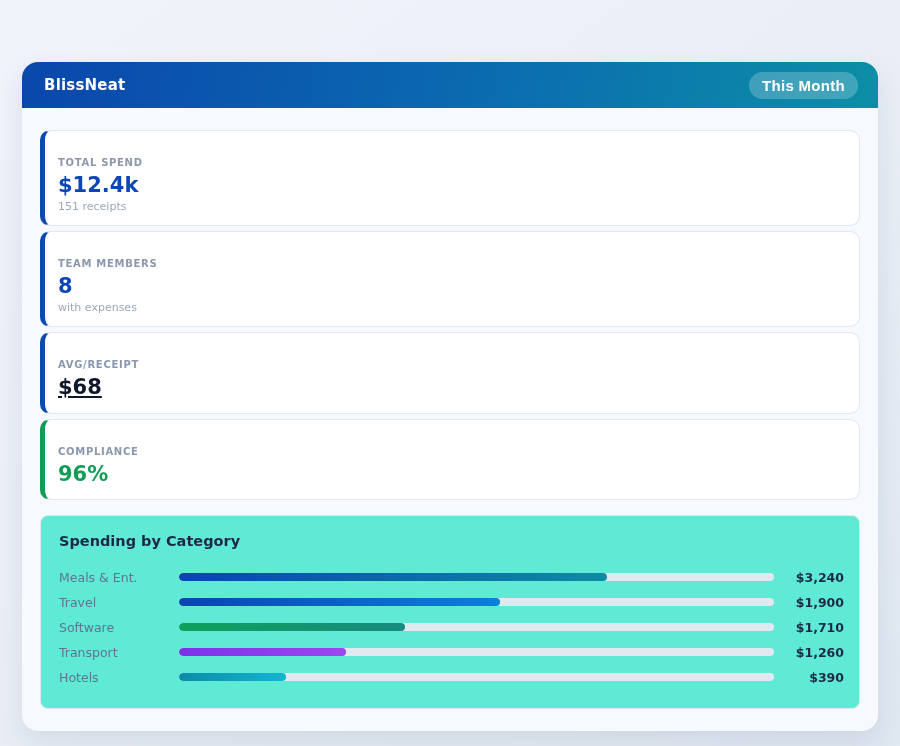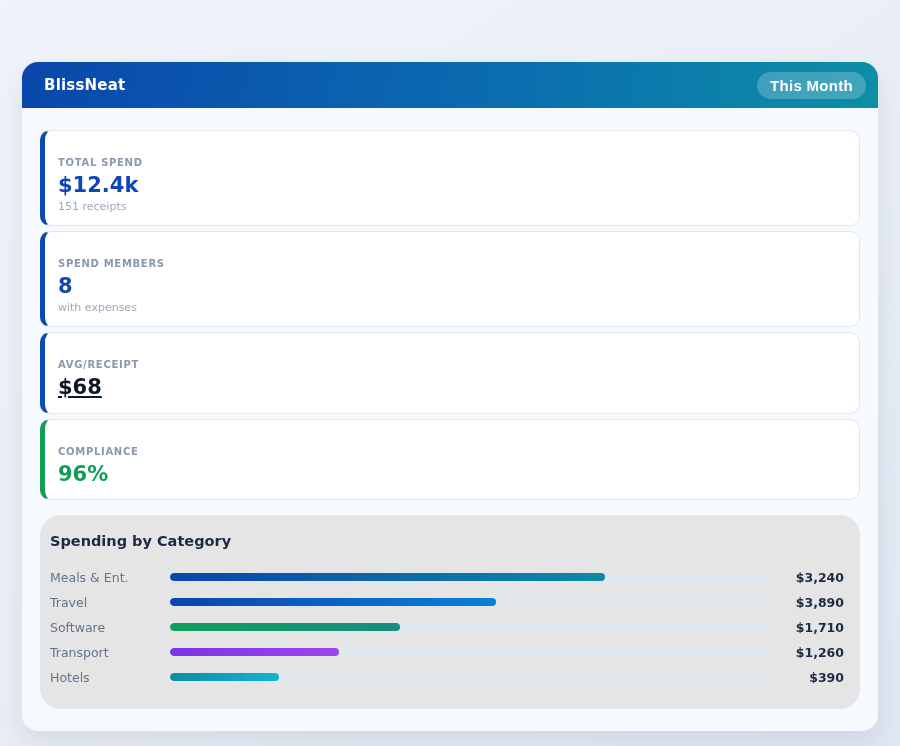--- a/index.html
+++ b/index.html
@@ -11,39 +11,39 @@
   }
   .panel {
     position:absolute; left:22px; top:62px; width:856px;
     background:#f6f9fd; border-radius:16px;
     box-shadow:0 12px 28px rgba(30,50,90,.10);
     padding-bottom:22px;
   }
   .app-header {
     height:46px; border-radius:16px 16px 0 0;
     display:flex; align-items:center; justify-content:space-between;
-    padding:0 12px 0 22px;
+    padding:0 20px 0 22px;
   }
   .app-title { color:#ffffff; font-size:15px; font-weight:bold; letter-spacing:.2px; }
   .badge {
     background:rgba(255,255,255,.22); color:#ffffff;
     font-size:15px; font-weight:bold; letter-spacing:.3px;
     padding:5px 13px; border-radius:999px; border:none; cursor:pointer;
   }
   .panel-body { padding:22px 18px 0 18px; }
   .stat-card {
     background:#ffffff; border:1px solid #e2e8f0; border-left:5px solid #0b4bad;
     border-radius:10px; padding:26px 16px 12px 13px; margin-bottom:5px;
   }
   .stat-label { font-size:10px; font-weight:bold; letter-spacing:.7px; color:#8a97ad; }
   .stat-value { font-size:21px; font-weight:bold; color:#0d47b5; margin-top:5px; line-height:1.2; }
   .stat-sub { font-size:11px; color:#9ca8ba; margin-top:2px; }
   .spend-card {
-    background:#e5e5e5; border:1px solid #e2e8f0; border-radius:20px;
-    margin-top:15px; padding:17px 15px 18px 9px;
+    background:#5eead4; border:1px solid #e2e8f0; border-radius:8px;
+    margin-top:15px; padding:17px 15px 18px 18px;
   }
   .spend-title { font-size:14.5px; font-weight:bold; color:#1e2a44; margin-bottom:16px; }
   .cat-row {
     display:grid; grid-template-columns:120px 1fr 70px;
     align-items:center; height:25px;
   }
   .cat-label { font-size:12.5px; color:#64748b; }
   .bar-track { height:8px; border-radius:4px; background:#e2e8f0; overflow:hidden; }
   .bar-fill { height:8px; border-radius:4px; width:0; }
   .cat-value { font-size:12.5px; font-weight:bold; color:#1e2a44; text-align:right; }
@@ -60,21 +60,21 @@
 
   <div class="panel-body">
 
     <div class="stat-card" style="border-left-color: rgb(11, 75, 173);">
       <div class="stat-label">TOTAL SPEND</div>
       <div class="stat-value" style="color: rgb(13, 71, 181);">$12.4k</div>
       <div class="stat-sub">151 receipts</div>
     </div>
 
     <div class="stat-card" style="border-left-color: rgb(11, 75, 173);">
-      <div class="stat-label">SPEND MEMBERS</div>
+      <div class="stat-label">TEAM MEMBERS</div>
       <div class="stat-value" style="color: rgb(13, 71, 181);">8</div>
       <div class="stat-sub">with expenses</div>
     </div>
 
     <div class="stat-card" style="border-left-color: rgb(11, 75, 173);">
       <div class="stat-label">AVG/RECEIPT</div>
       <div class="stat-value" style="color: #0f172a; text-decoration: underline;">$68</div>
     </div>
 
     <div class="stat-card" style="border-left-color: rgb(15, 157, 88);">
@@ -91,21 +91,21 @@
             <span class="bar-fill" style="width: 72%; background: linear-gradient(90deg, rgb(10, 69, 173), rgb(13, 139, 163)); display: block;"></span>
           </span>
         <span class="cat-value">$3,240</span>
       </div>
 
       <div class="cat-row">
         <span class="cat-label">Travel</span>
         <span class="bar-track">
             <span class="bar-fill" style="width: 54%; background: linear-gradient(90deg, rgb(10, 69, 173), rgb(11, 128, 216)); display: block;"></span>
           </span>
-        <span class="cat-value">$3,890</span>
+        <span class="cat-value">$1,900</span>
       </div>
 
       <div class="cat-row">
         <span class="cat-label">Software</span>
         <span class="bar-track">
             <span class="bar-fill" style="width: 38%; background: linear-gradient(90deg, rgb(14, 160, 92), rgb(24, 139, 128)); display: block;"></span>
           </span>
         <span class="cat-value">$1,710</span>
       </div>
 

